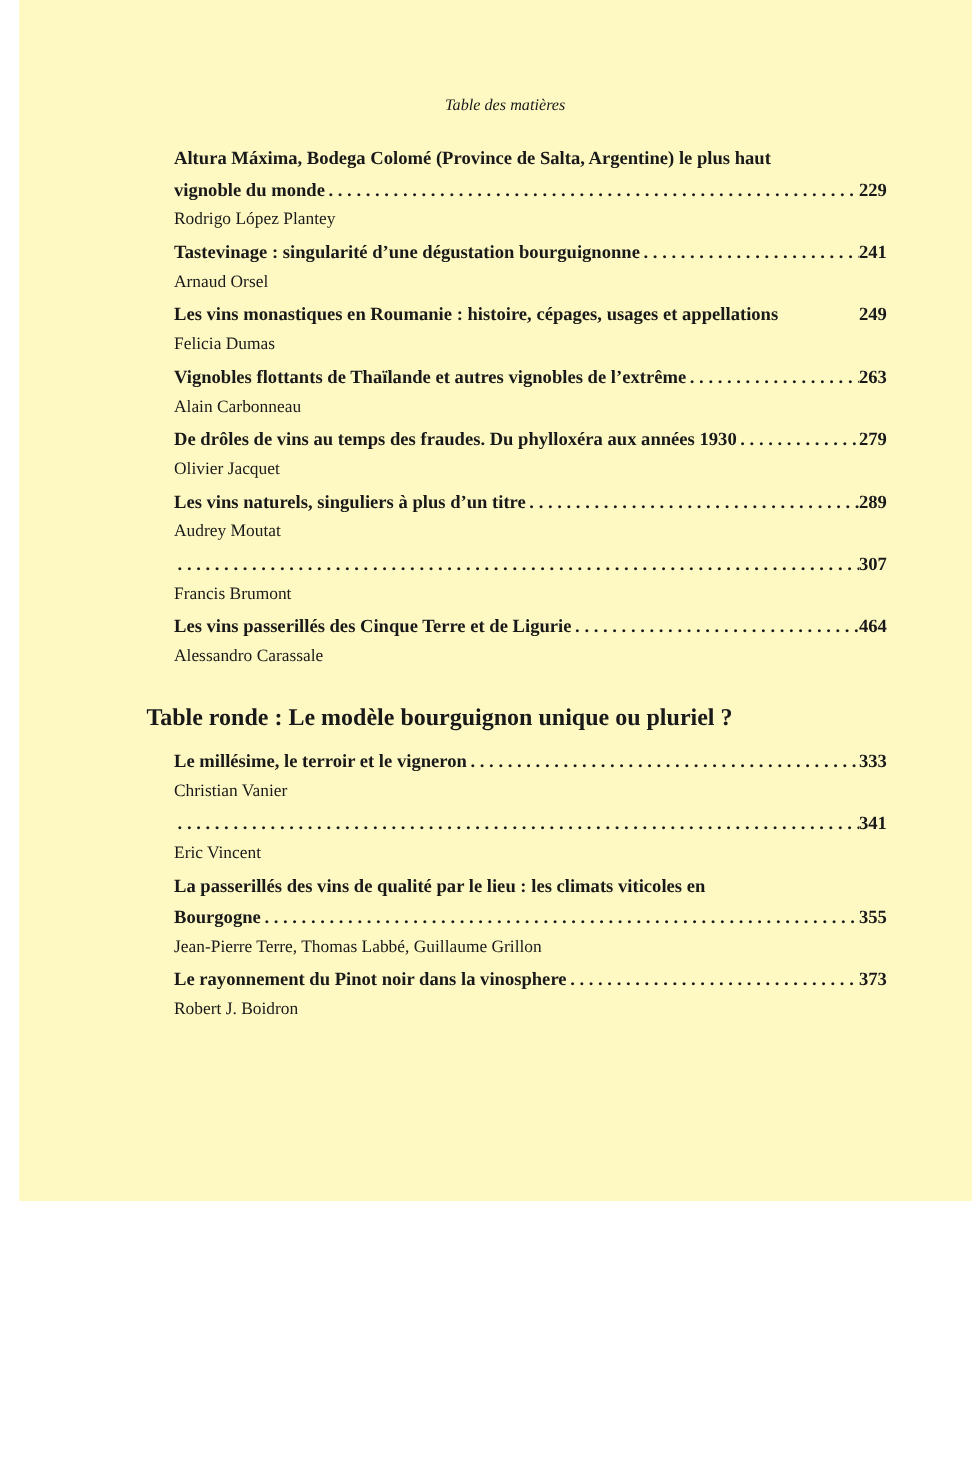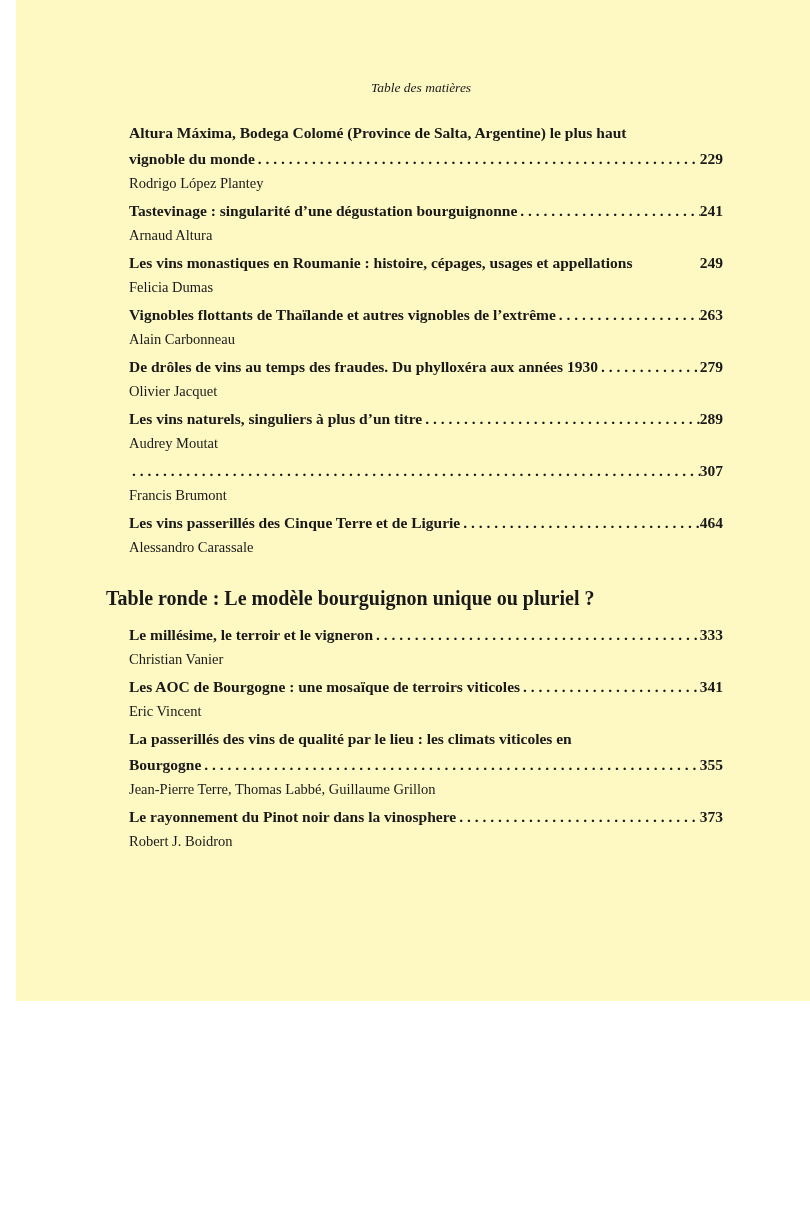--- a/index.html
+++ b/index.html
@@ -17,21 +17,21 @@
     position: absolute;
     top: 80px; left: 0; right: 0;
     text-align: center;
     font-style: italic;
     font-size: 13.5px;
     line-height: 16px;
   }
   .content {
     position: absolute;
     top: 120px;
-    left: 90px;
+    left: 106px;
     width: 617px;
   }
   .toc-list { padding-left: 23px; }
   .toc-entry { margin-bottom: 4px; }
   .title-line {
     font-weight: bold;
     font-size: 15.5px;
     line-height: 26px;
     white-space: nowrap;
   }
@@ -87,21 +87,21 @@
         </div>
         <div class="authors">Rodrigo López Plantey</div>
       </div>
 
       <div class="toc-entry">
         <div class="title-line flexline">
           <span class="title-text">Tastevinage : singularité d’une dégustation bourguignonne</span>
           <span class="dots"></span>
           <span class="page-num">241</span>
         </div>
-        <div class="authors">Arnaud Altura</div>
+        <div class="authors">Arnaud Orsel</div>
       </div>
 
       <div class="toc-entry">
         <div class="title-line flexline">
           <span class="title-text">Les vins monastiques en Roumanie : histoire, cépages, usages et appellations</span>
           <span class="dots no-leader"></span>
           <span class="page-num">249</span>
         </div>
         <div class="authors">Felicia Dumas</div>
       </div>
@@ -160,21 +160,20 @@
         <div class="title-line flexline">
           <span class="title-text">Le millésime, le terroir et le vigneron</span>
           <span class="dots"></span>
           <span class="page-num">333</span>
         </div>
         <div class="authors">Christian Vanier</div>
       </div>
 
       <div class="toc-entry">
         <div class="title-line flexline">
-          <span class="title-text">Les AOC de Bourgogne : une mosaïque de terroirs viticoles</span>
           <span class="dots"></span>
           <span class="page-num">341</span>
         </div>
         <div class="authors">Eric Vincent</div>
       </div>
 
       <div class="toc-entry">
         <div class="title-line">La passerillés des vins de qualité par le lieu : les climats viticoles en</div>
         <div class="title-line flexline">
           <span class="title-text">Bourgogne</span>

